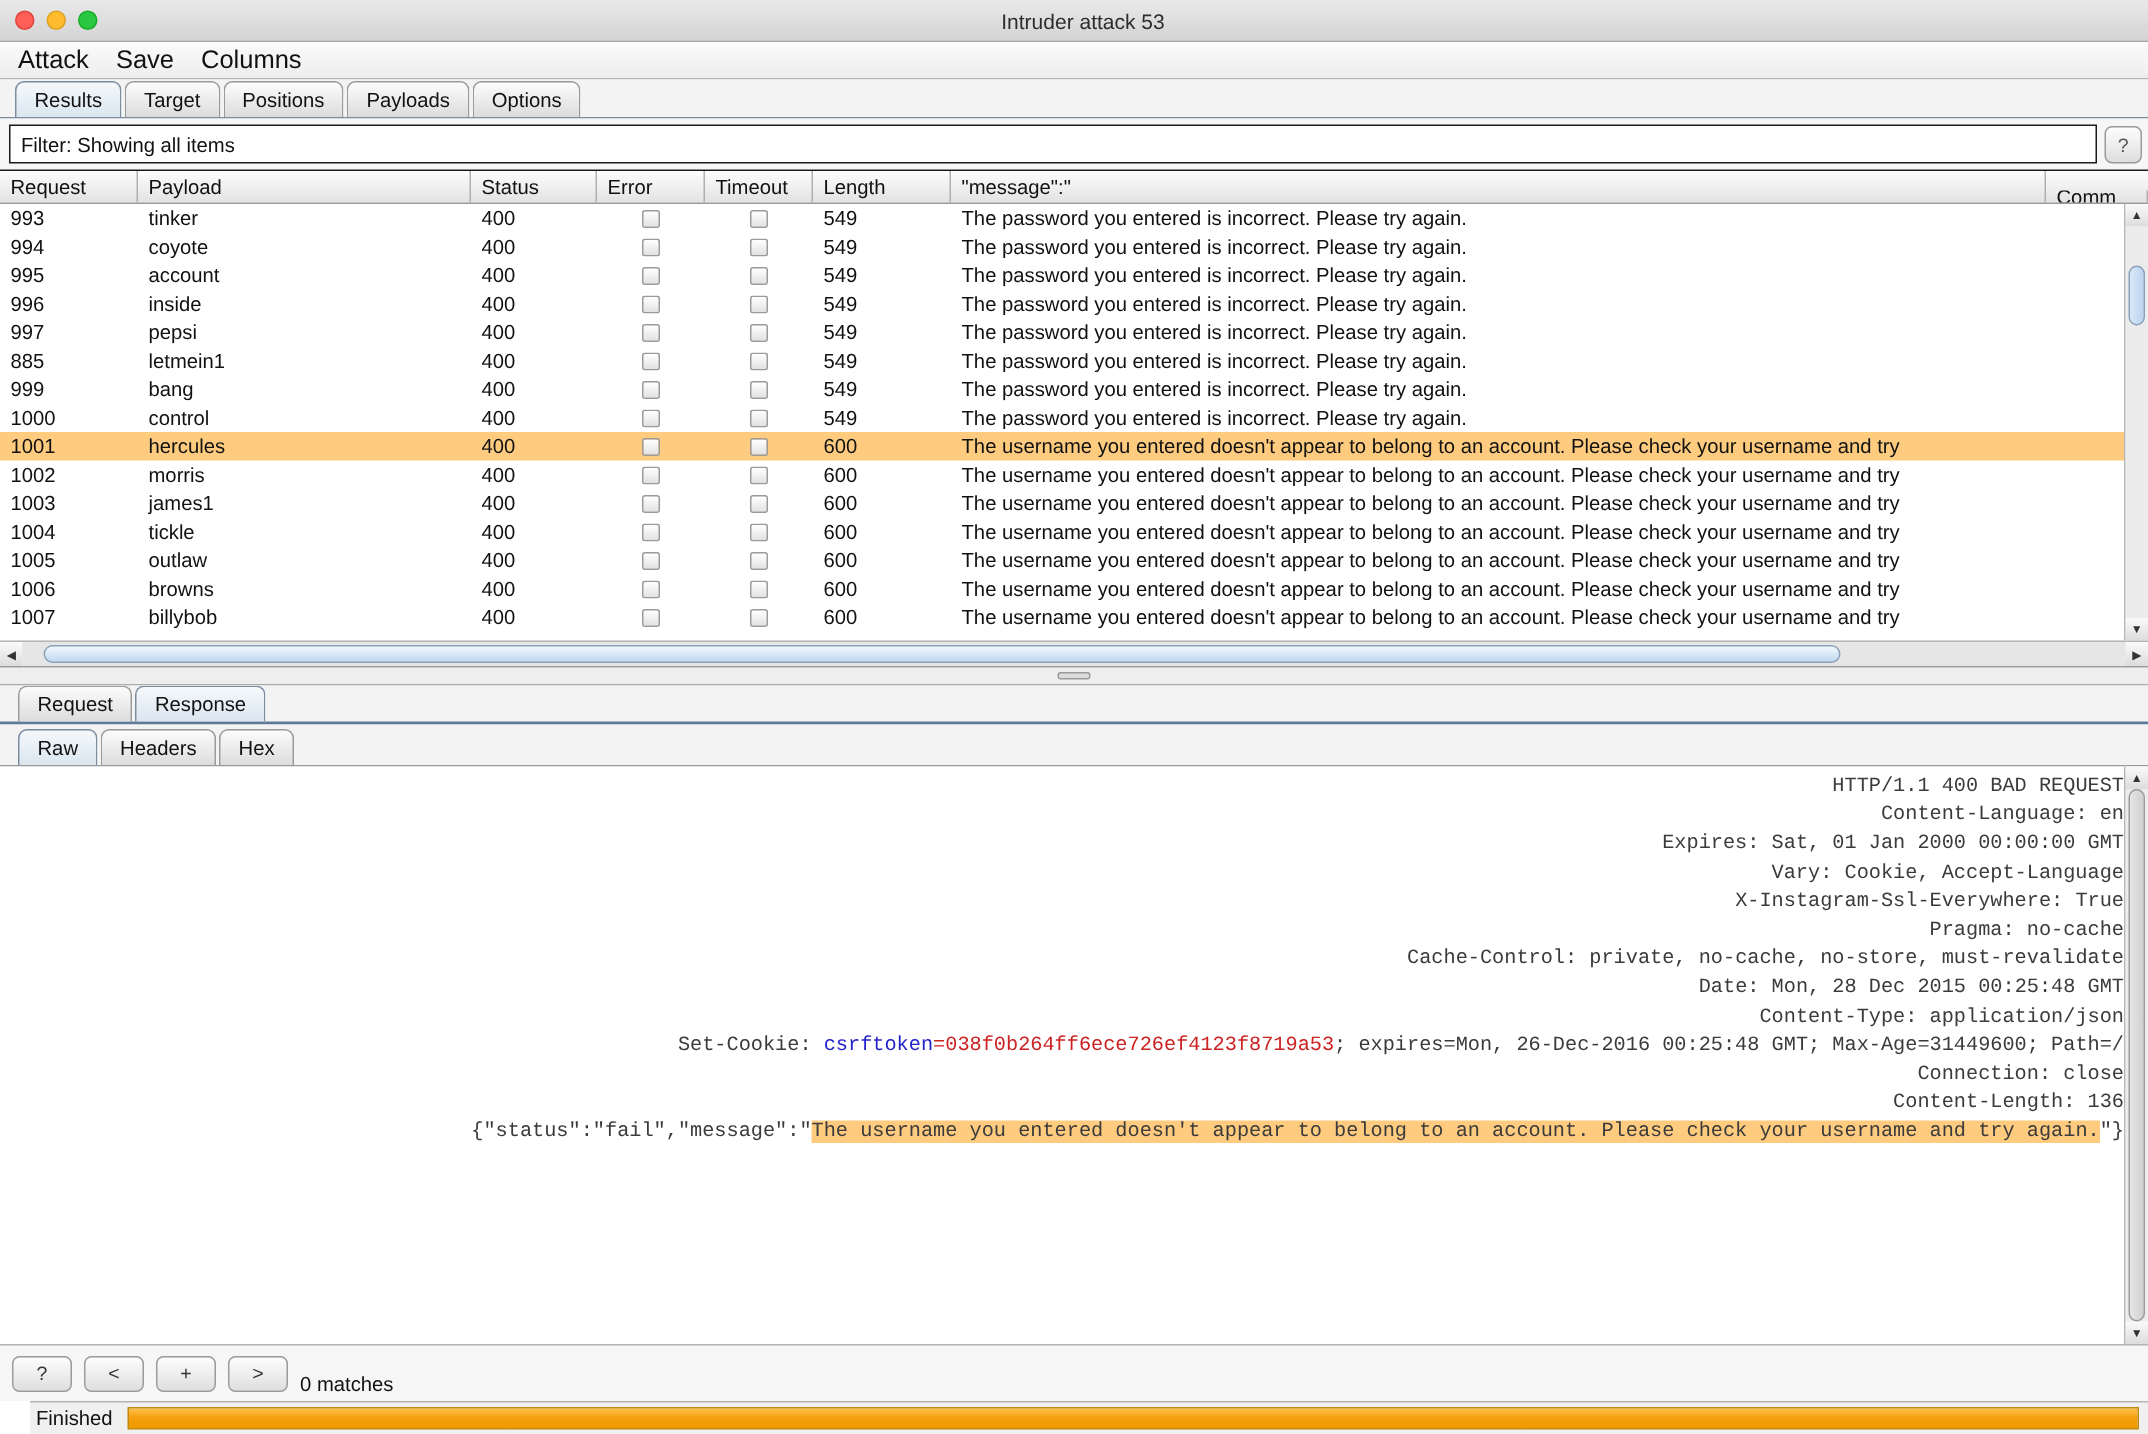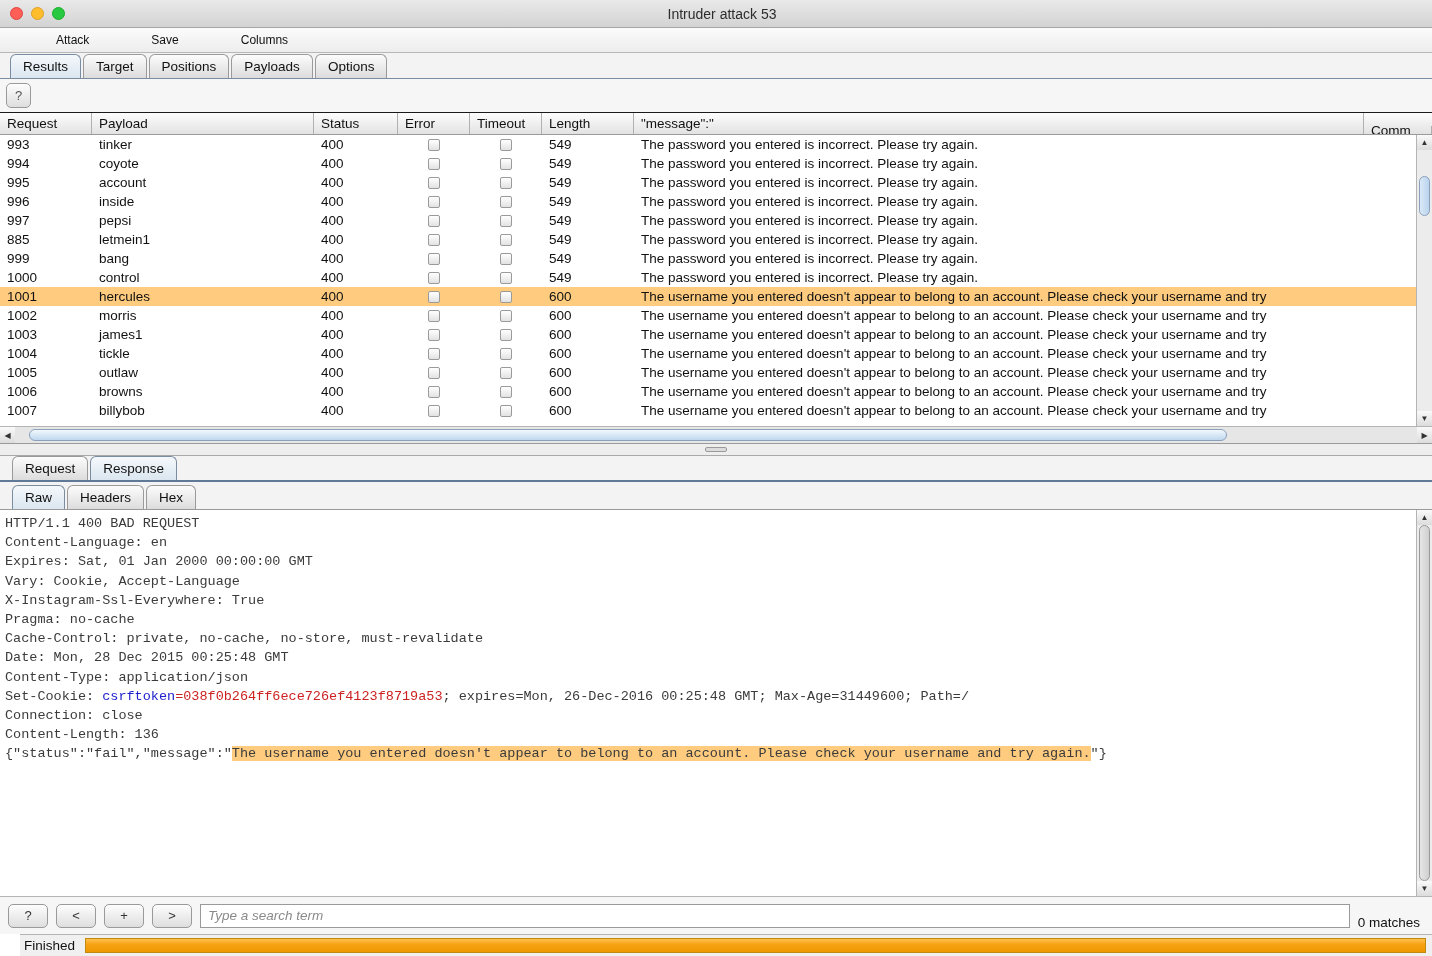--- a/index.html
+++ b/index.html
@@ -27,21 +27,21 @@
     font-size: 14px; color: #2d2d2d;
   }
 
   
   .menubar {
     height: 25px; flex: 0 0 25px;
     background: linear-gradient(to bottom, #fbfbfb 0%, #ededed 100%);
     border-bottom: 1px solid #b7b7b7;
     display: flex; align-items: center; padding-left: 12px; gap: 18px;
   }
-  .menubar span { font-size: 12px; color: #111; margin-left: 44px; }
+  .menubar span { font-size: 17px; color: #111; }
 
   
   .tabstrip {
     flex: 0 0 26px; height: 26px; display: flex; align-items: flex-end;
     padding-left: 10px; gap: 2px;
     background: #f3f3f3; border-bottom: 1px solid #7a8ca0;
   }
   .tab {
     height: 24px; padding: 0 12px; font-size: 13.5px; color: #111;
     display: flex; align-items: center;
@@ -162,21 +162,21 @@
     flex: 0 0 28px; display: flex; align-items: flex-end;
     padding-left: 12px; gap: 2px;
     background: #f3f3f3; border-bottom: 1px solid #9a9a9a;
   }
 
   
   .respwrap { flex: 1; display: flex; overflow: hidden; background: #fff; }
   .respbody {
     flex: 1; overflow: hidden; padding: 4px 0 0 5px;
     font-family: "Liberation Mono", monospace; font-size: 13.5px;
-    color: #3b3b3b; line-height: 19.2px; white-space: pre;
+    color: #3b3b3b; line-height: 19.2px; white-space: pre; text-align: right;
   }
   .hdr-name { color: #2222cc; }
   .hdr-val  { color: #cc2222; }
   .hl { background: #ffcc7f; }
 
   
   .searchbar {
     flex: 0 0 38px; display: flex; align-items: center;
     gap: 8px; padding: 0 8px; background: #f6f6f6;
     border-top: 1px solid #b4b4b4;
@@ -228,20 +228,21 @@
 
 <div class="tabstrip">
   <div class="tab active">Results</div>
   <div class="tab">Target</div>
   <div class="tab">Positions</div>
   <div class="tab">Payloads</div>
   <div class="tab">Options</div>
 </div>
 
 <div class="filterrow">
+  <div class="filterbox">Filter: Showing all items</div>
   <div class="helpbtn">?</div>
 </div>
 
 <div class="results">
   <div class="thead">
     <div class="th c-req">Request</div>
     <div class="th c-pay">Payload</div>
     <div class="th c-sta">Status</div>
     <div class="th c-err">Error</div>
     <div class="th c-tmo">Timeout</div>
@@ -487,20 +488,19 @@
     </div>
     <div class="arrow">▼</div>
   </div>
 </div>
 
 <div class="searchbar">
   <div class="sbtn">?</div>
   <div class="sbtn">&lt;</div>
   <div class="sbtn">+</div>
   <div class="sbtn">&gt;</div>
-  <div class="sinput">Type a search term</div>
   <div class="matches">0 matches</div>
 </div>
 
 <div class="statusbar">
   <div class="status-label">Finished</div>
   <div class="progress" id="progress" style="width: 100%;"></div>
 </div>
 
 </body></html>

